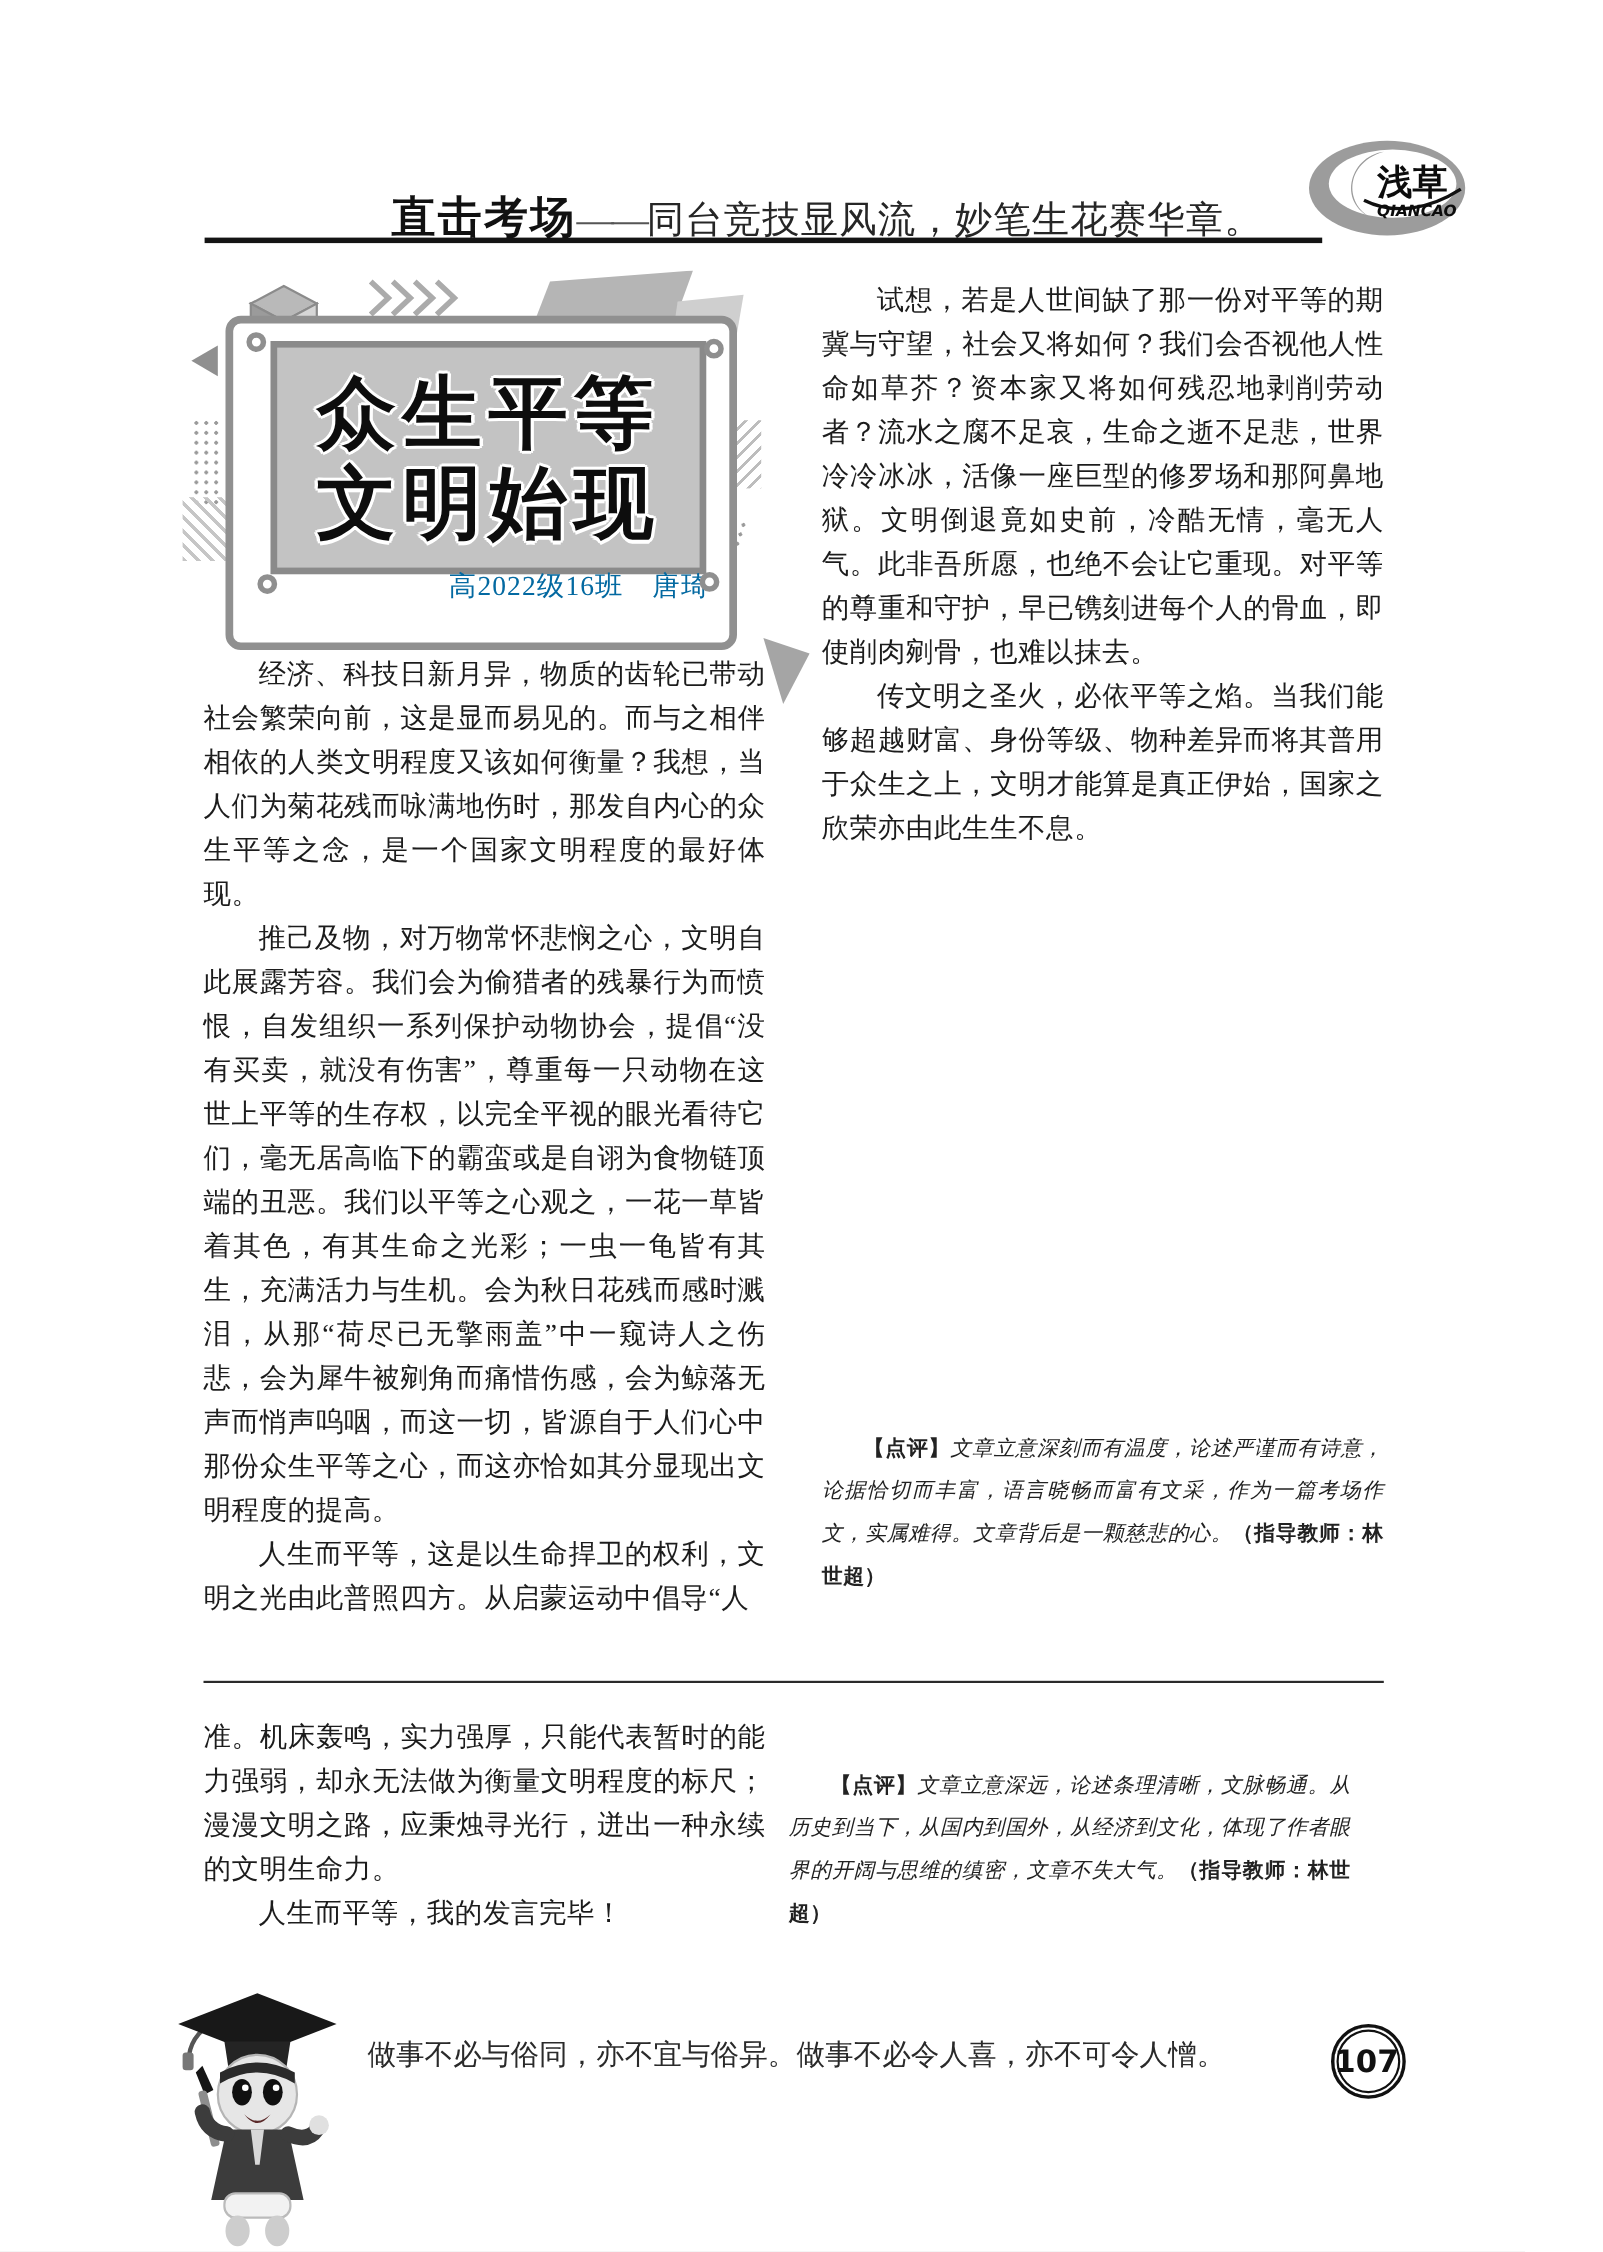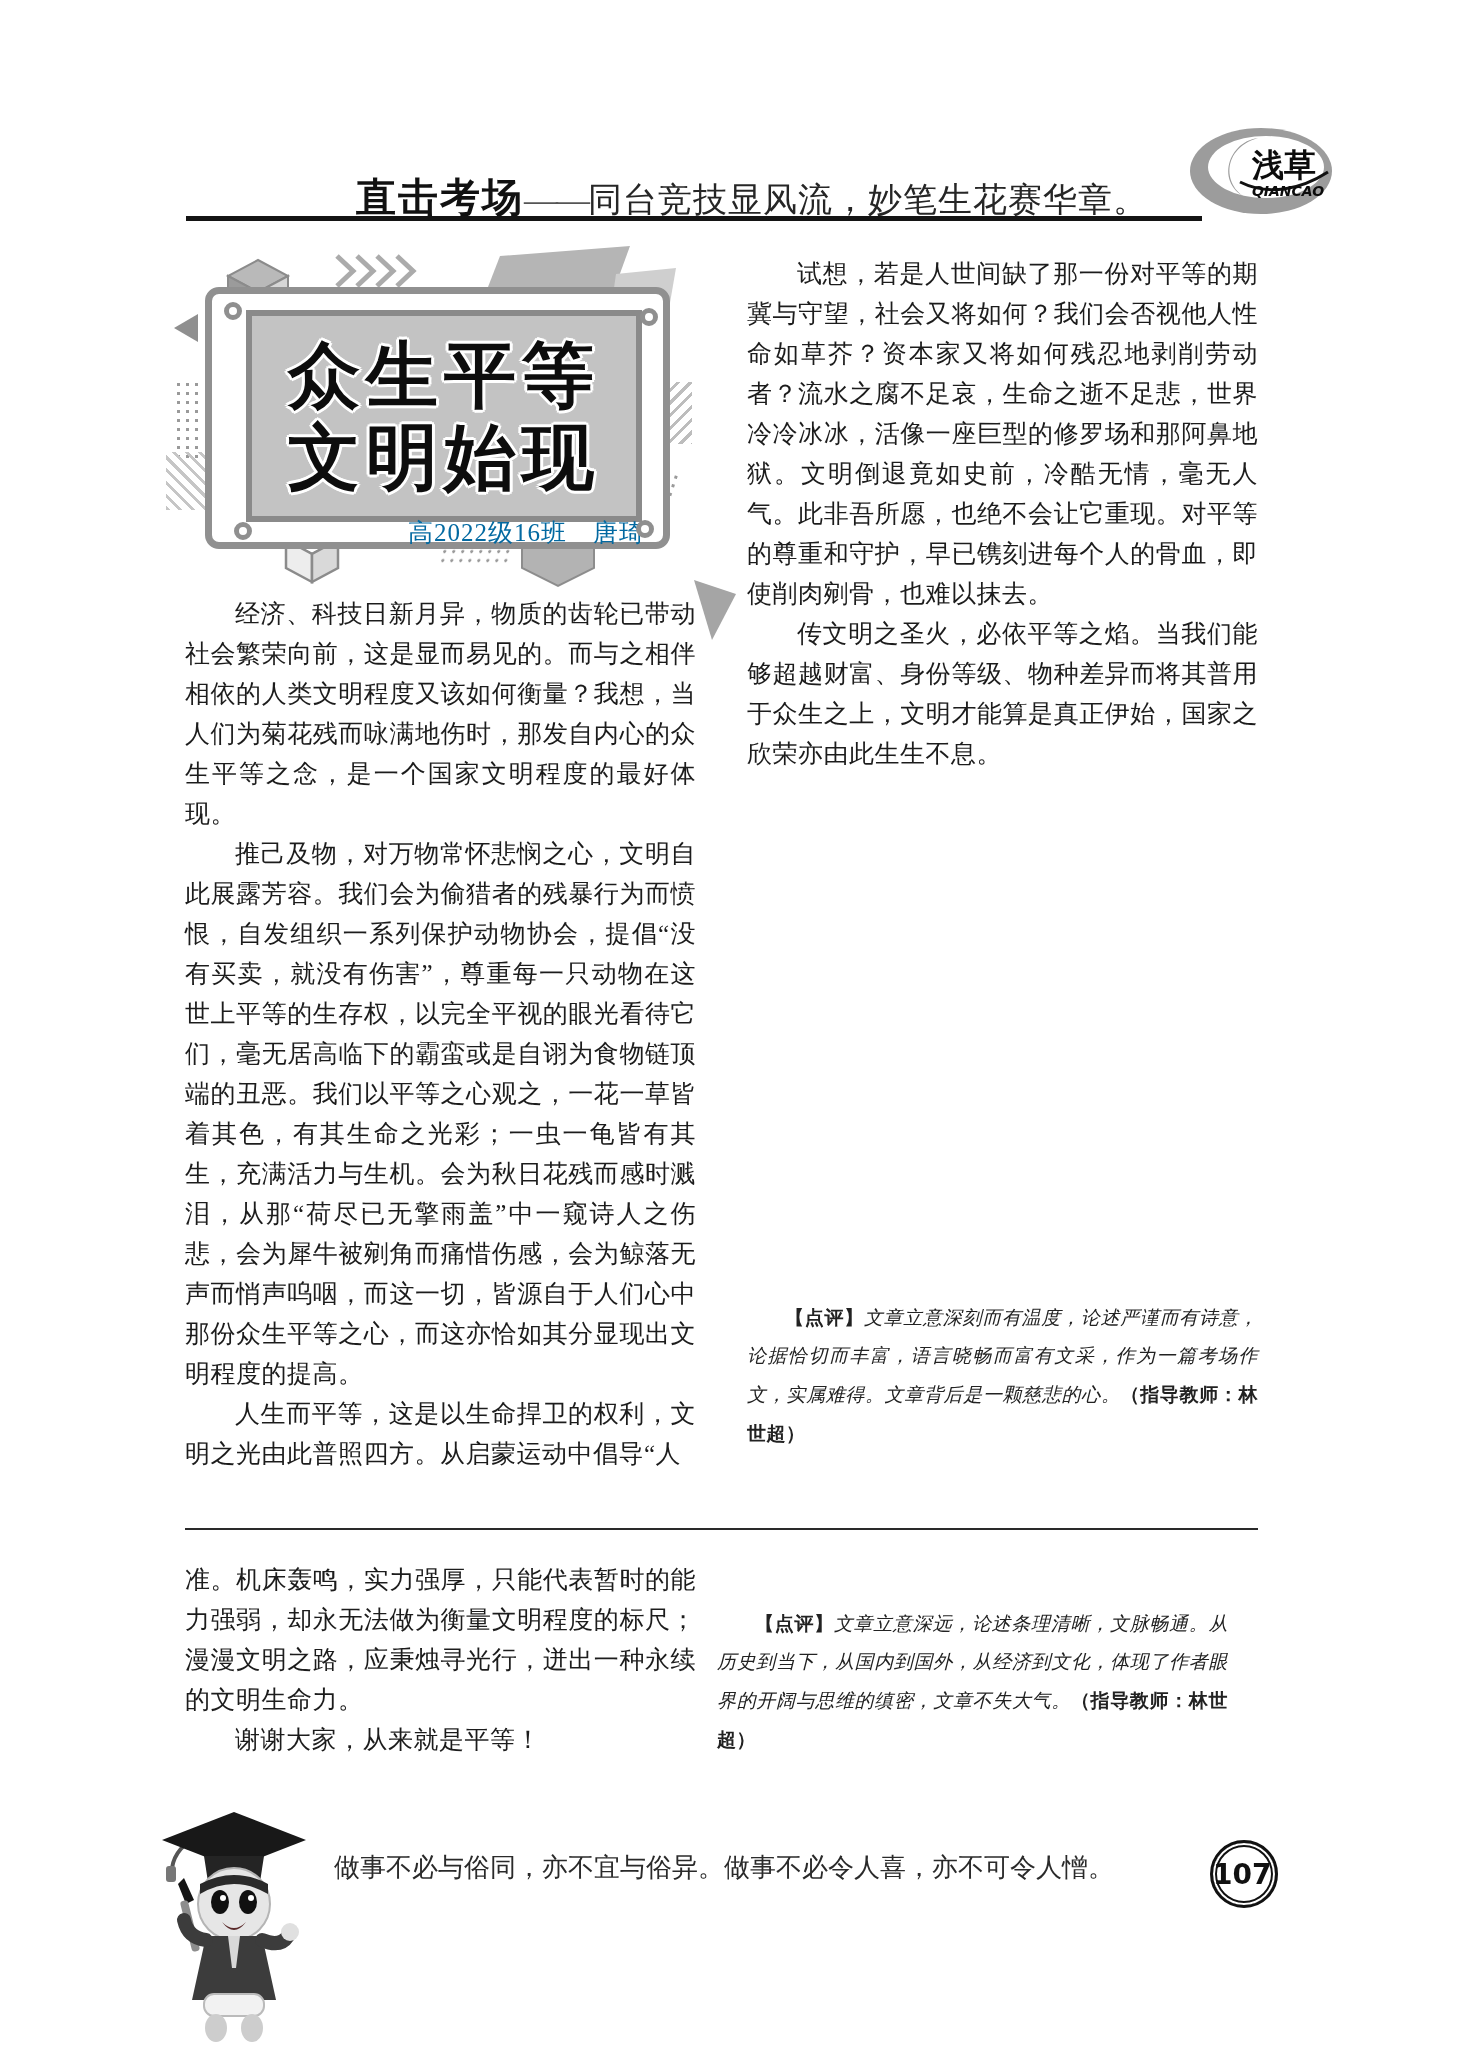--- a/index.html
+++ b/index.html
@@ -9,21 +9,21 @@
     font-family:"Liberation Serif","DejaVu Serif",serif;color:#1a1a1a;
   }
   
   .header-line{position:absolute;left:186px;top:216px;width:1016px;height:5px;background:#141414;}
   .header-text{position:absolute;left:356px;top:170px;white-space:nowrap;}
   .header-text .sec{font-family:"DejaVu Sans","Liberation Sans",sans-serif;font-weight:900;font-size:40px;color:#111;letter-spacing:2px;}
   .header-text .dash{font-size:34px;color:#555;letter-spacing:-2px;}
   .header-text .tag{font-size:34px;color:#262626;letter-spacing:1px;margin-top:32px;}
   .logo{position:absolute;left:1188px;top:126px;width:146px;height:90px;}
   
-  .title-box{position:absolute;left:205px;top:287px;width:465px;height:262px;background:#fff;
+  .title-box{position:absolute;left:205px;top:287px;width:465px;height:304px;background:#fff;
     border:7px solid #909090;border-radius:14px;box-sizing:border-box;}
   .title-panel{position:absolute;left:34px;top:16px;width:384px;height:200px;background:#c3c3c3;
     border:6px solid #8a8a8a;display:flex;flex-direction:column;align-items:center;justify-content:center;}
   .title-panel .tline{
     font-family:"DejaVu Sans","Liberation Sans",sans-serif;font-weight:900;font-size:72px;line-height:82px;
     color:#0d0d0d;letter-spacing:6px;
     text-shadow:3px 0 0 #fff,-3px 0 0 #fff,0 3px 0 #fff,0 -3px 0 #fff,2px 2px 0 #fff,-2px -2px 0 #fff,2px -2px 0 #fff,-2px 2px 0 #fff;}
   .byline{position:absolute;left:196px;top:222px;font-size:25px;color:#0369a1;white-space:nowrap;letter-spacing:1px;}
   .screw{position:absolute;width:18px;height:18px;border-radius:50%;border:5px solid #8f8f8f;background:#fff;box-sizing:border-box;}
   
@@ -151,21 +151,21 @@
   <div class="comment" style="left:747px;top:1298px;">
     <p class="kai">
       <span class="pb">【点评】</span><span>文章立意深刻而有温度，论述严谨而有诗意，论据恰切而丰富，语言晓畅而富有文采，作为一篇考场作文，实属难得。文章背后是一颗慈悲的心。</span><span class="pb">（指导教师：林世超）</span>
     </p>
   </div>
 
   <div class="divider"></div>
 
   <div class="col" style="left:185px;top:1560px;">
     <p>准。机床轰鸣，实力强厚，只能代表暂时的能力强弱，却永无法做为衡量文明程度的标尺；漫漫文明之路，应秉烛寻光行，迸出一种永续的文明生命力。</p>
-    <p class="ind">谢谢大家，从来就是平等！</p>
+    <p class="ind">人生而平等，我的发言完毕！</p>
   </div>
 
   <div class="comment" style="left:717px;top:1604px;">
     <p class="kai">
       <span class="pb">【点评】</span><span>文章立意深远，论述条理清晰，文脉畅通。从历史到当下，从国内到国外，从经济到文化，体现了作者眼界的开阔与思维的缜密，文章不失大气。</span><span class="pb">（指导教师：林世超）</span>
     </p>
   </div>
 
   <div class="mascot">
     <svg width="172" height="236" viewBox="0 0 172 236">

